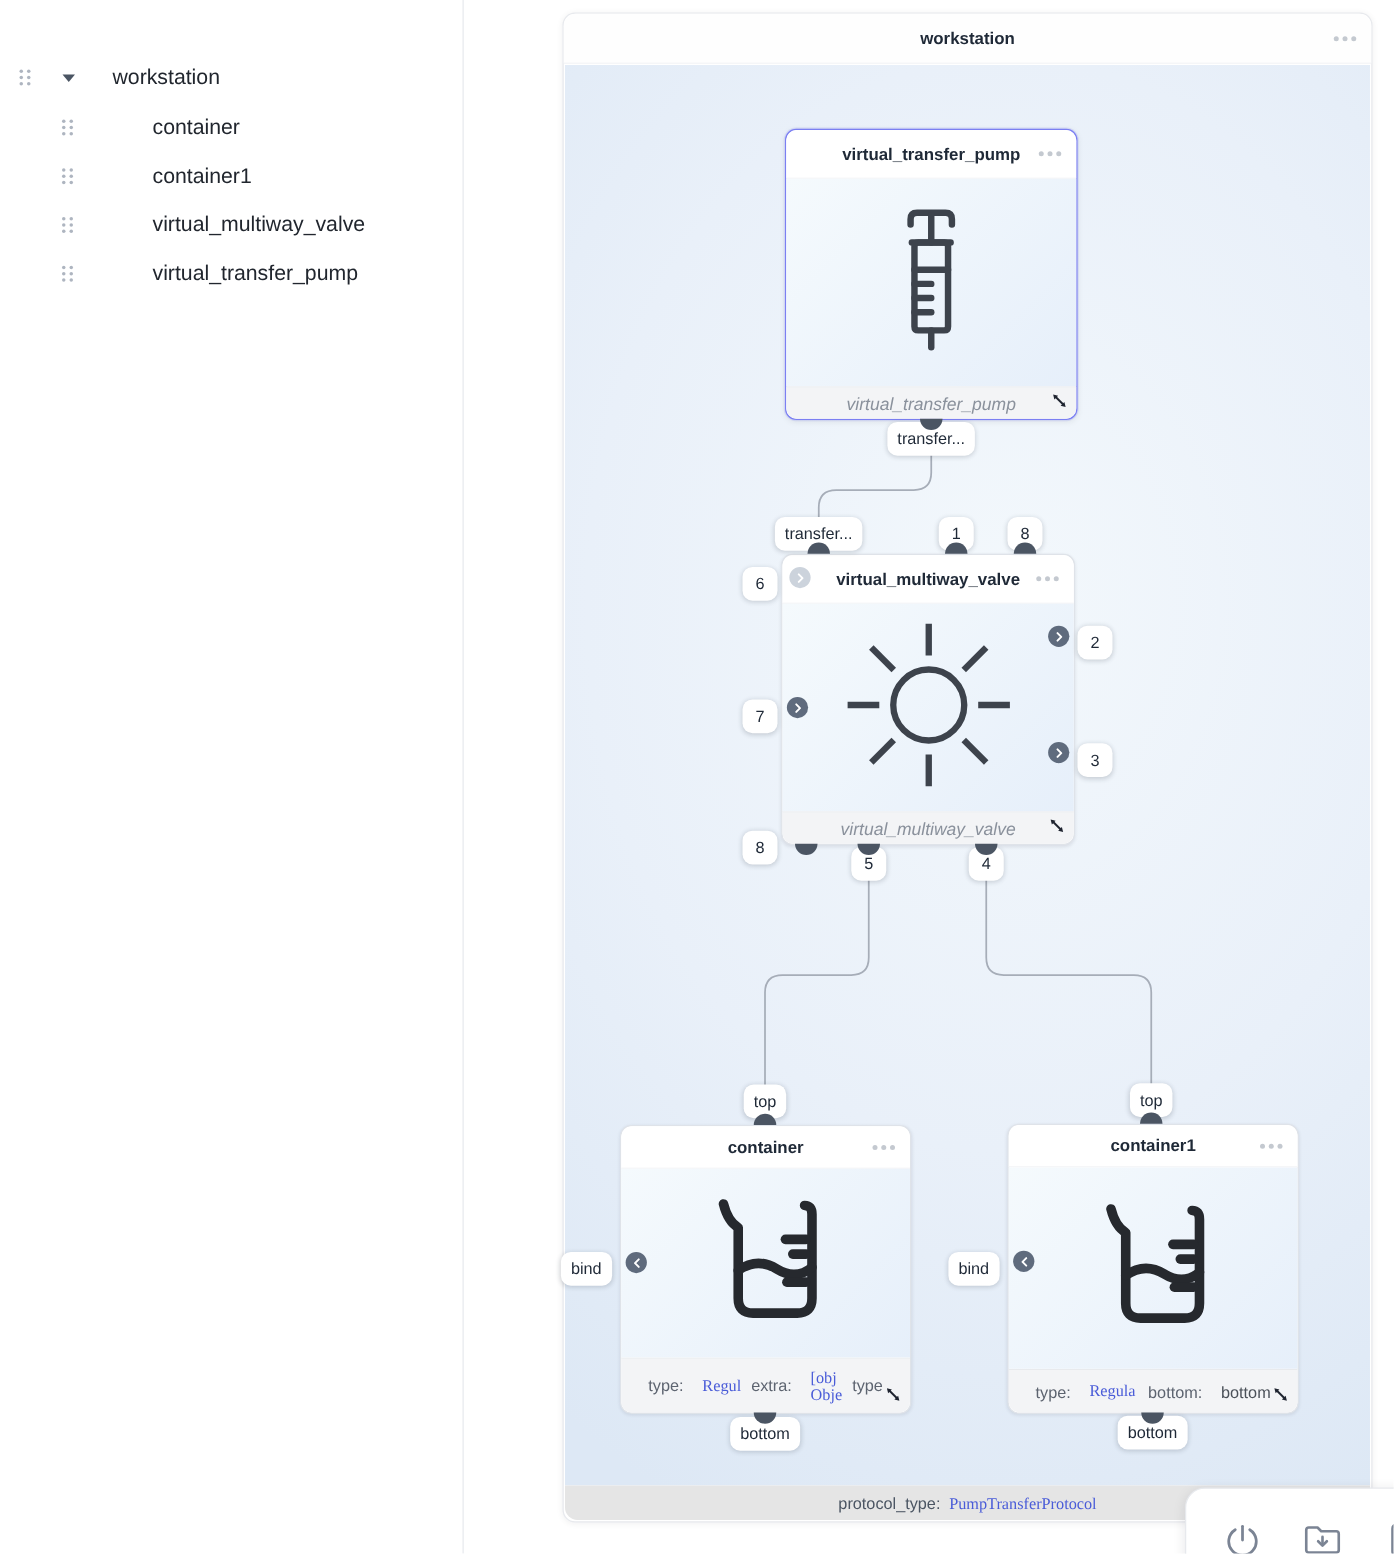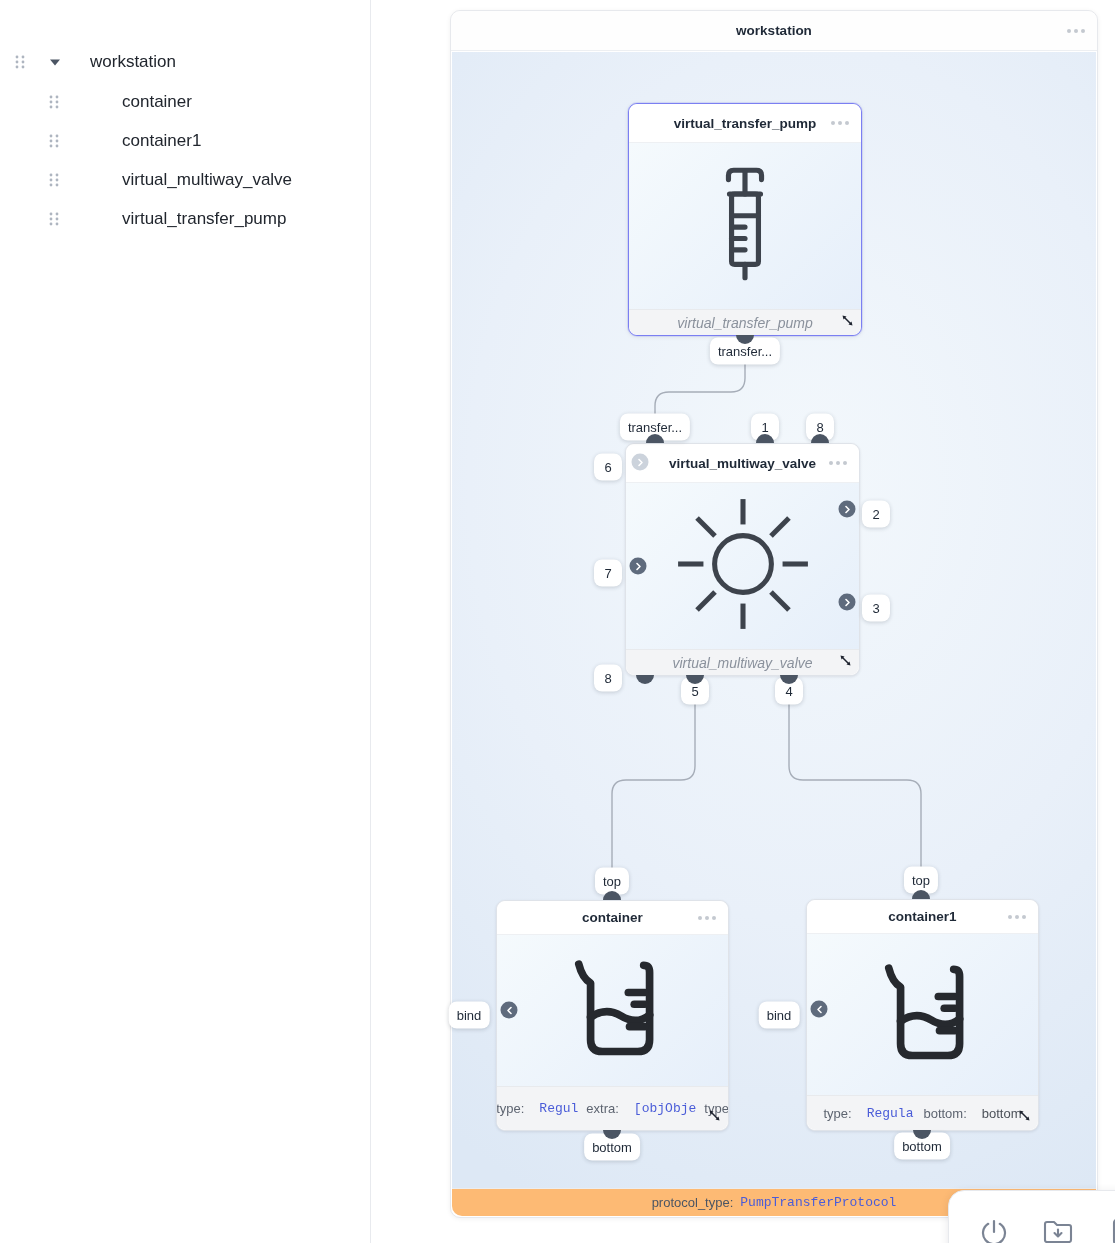--- a/index.html
+++ b/index.html
@@ -21,44 +21,44 @@
   .panel { position:absolute; left:450px; top:10px; width:648px; height:1208px;
     background:#fff; border:1px solid #e7e9ed; border-radius:10px;
     box-shadow:0 1px 5px rgba(16,24,40,.06); z-index:0; }
   .panel-header { position:absolute; top:0; left:0; right:0; height:40px;
     display:flex; align-items:center; justify-content:center;
     font-size:13.5px; font-weight:700; color:#1f2937;
     border-bottom:1px solid #edeff2; background:#fefefe; border-radius:10px 10px 0 0; }
   .panel-canvas { position:absolute; top:41px; left:1px; right:1px; bottom:29px;
     background:radial-gradient(95% 70% at 55% 38%, #f3f8fc 0%, #e9f0f9 55%, #dde8f5 100%); }
   .panel-footer { position:absolute; left:1px; right:1px; bottom:1px; height:28px;
-    background:#fdba74; border-top:1px solid #ebedf0; border-radius:0 0 10px 10px;
+    background:#e5e5e5; border-top:1px solid #ebedf0; border-radius:0 0 10px 10px;
     display:flex; align-items:center; justify-content:center; gap:7px;
     font-size:13px; color:#4b5563; }
-  .mono { font-family:Liberation Mono, monospace; color:#4a5cd8; }
+  .mono { font-family:Liberation Serif, serif; color:#4a5cd8; }
   .dots { position:absolute; right:12px; top:50%; transform:translateY(-50%); display:flex; gap:3px; }
   .dots i { width:4px; height:4px; border-radius:50%; background:#c4c9d0; }
   
   .edges { position:absolute; inset:0; z-index:1; pointer-events:none; }
   
   .node { position:absolute; background:#fff; border:1px solid #dfe3e9; border-radius:9px;
     box-shadow:0 1px 3px rgba(16,24,40,.10); z-index:2; }
   .node.selected { border:1.6px solid #7b7ff2; box-shadow:0 0 0 1px rgba(123,127,242,.18), 0 1px 5px rgba(0,0,0,.08); }
   .node-header { position:relative; height:39px; display:flex; align-items:center; justify-content:center;
     font-size:13.5px; font-weight:700; color:#1f2937; background:#fff;
     border-bottom:1px solid #eef0f3; border-radius:9px 9px 0 0; }
   .node-body { position:relative; display:flex; align-items:center; justify-content:center;
     background:linear-gradient(135deg,#f5fafd 0%, #e6effa 100%); }
   .node-footer { position:relative; background:#f3f4f6; border-top:1px solid #e8eaed;
     display:flex; align-items:center; justify-content:center;
     color:#8a919c; font-size:14px; font-style:italic; border-radius:0 0 9px 9px; overflow:hidden; }
   .resize-icon { position:absolute; right:7px; bottom:5px; }
   .kv { display:flex; align-items:center; gap:15px; font-style:normal; font-size:13px; color:#5d6470; white-space:nowrap; }
   .kv .mono { font-size:13px; }
-  .stack { display:flex; flex-direction:row; line-height:1.05; }
+  .stack { display:flex; flex-direction:column; line-height:1.05; }
   
   .chip { position:absolute; transform:translate(-50%,-50%); z-index:3;
     background:#fff; border-radius:8px; height:27px; min-width:28px; padding:0 8px;
     display:flex; align-items:center; justify-content:center;
     font-size:13px; color:#1f2937; box-shadow:0 1px 4px rgba(31,41,55,.20); white-space:nowrap; }
   .pdot { position:absolute; transform:translate(-50%,-50%); z-index:4;
     width:17px; height:17px; border-radius:50%; background:#5f6b7d;
     display:flex; align-items:center; justify-content:center; }
   .pdot.light { background:#ccd3dc; }
   .pdot.flip svg { transform:scaleX(-1); }

